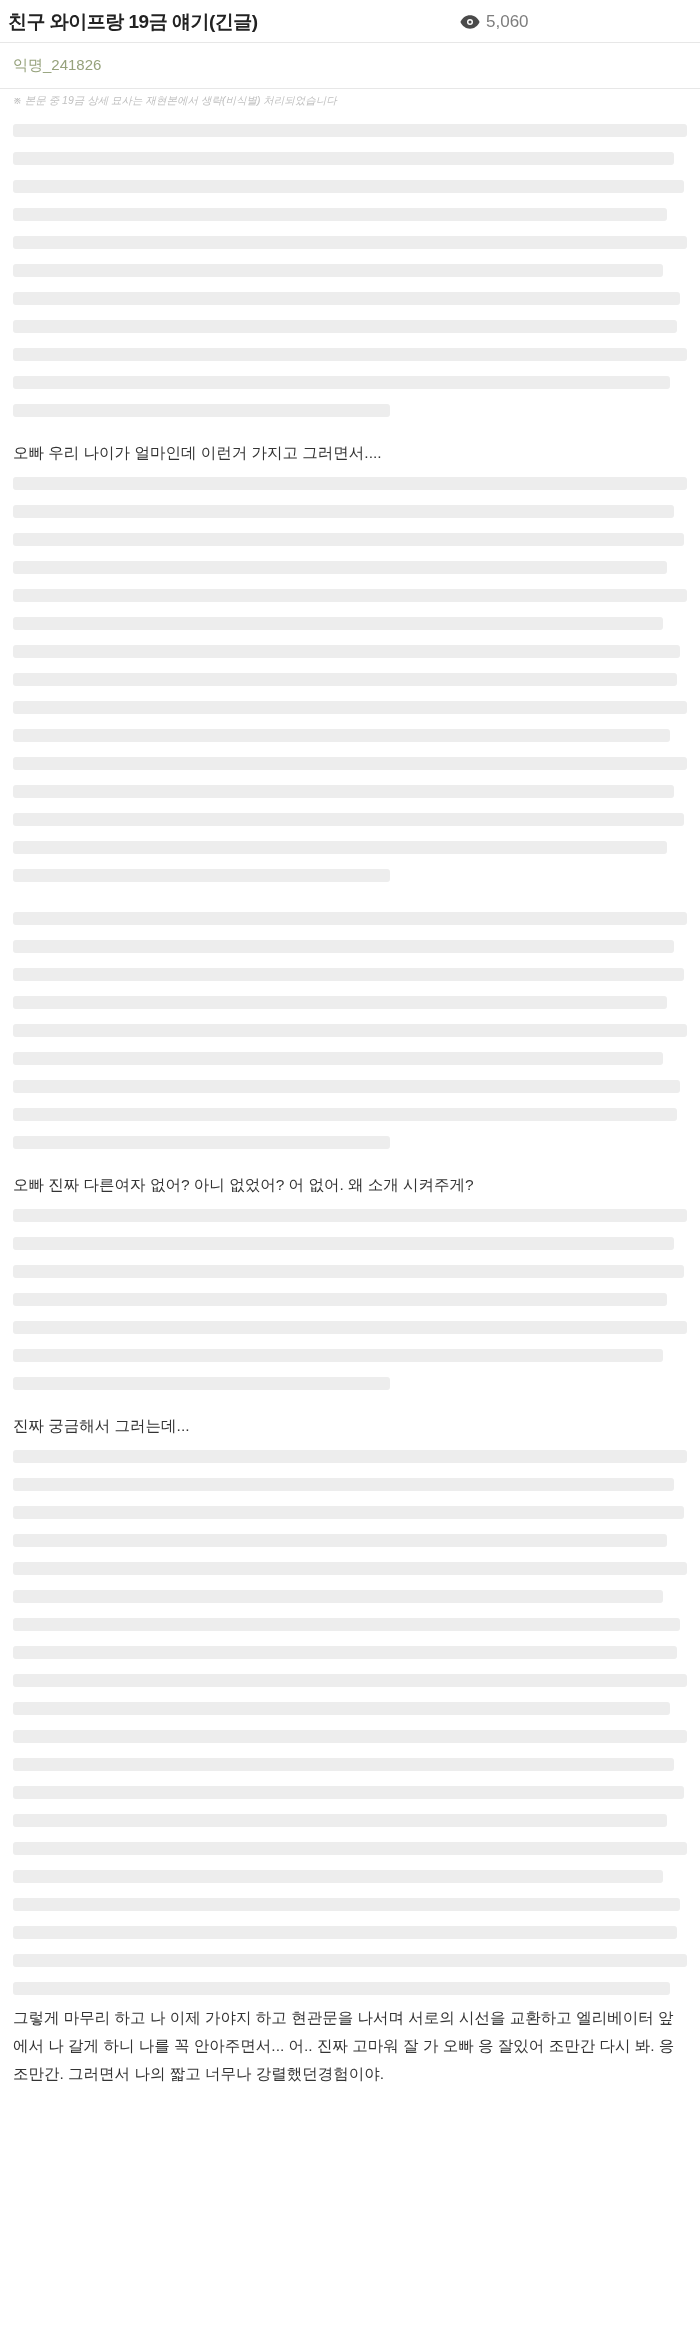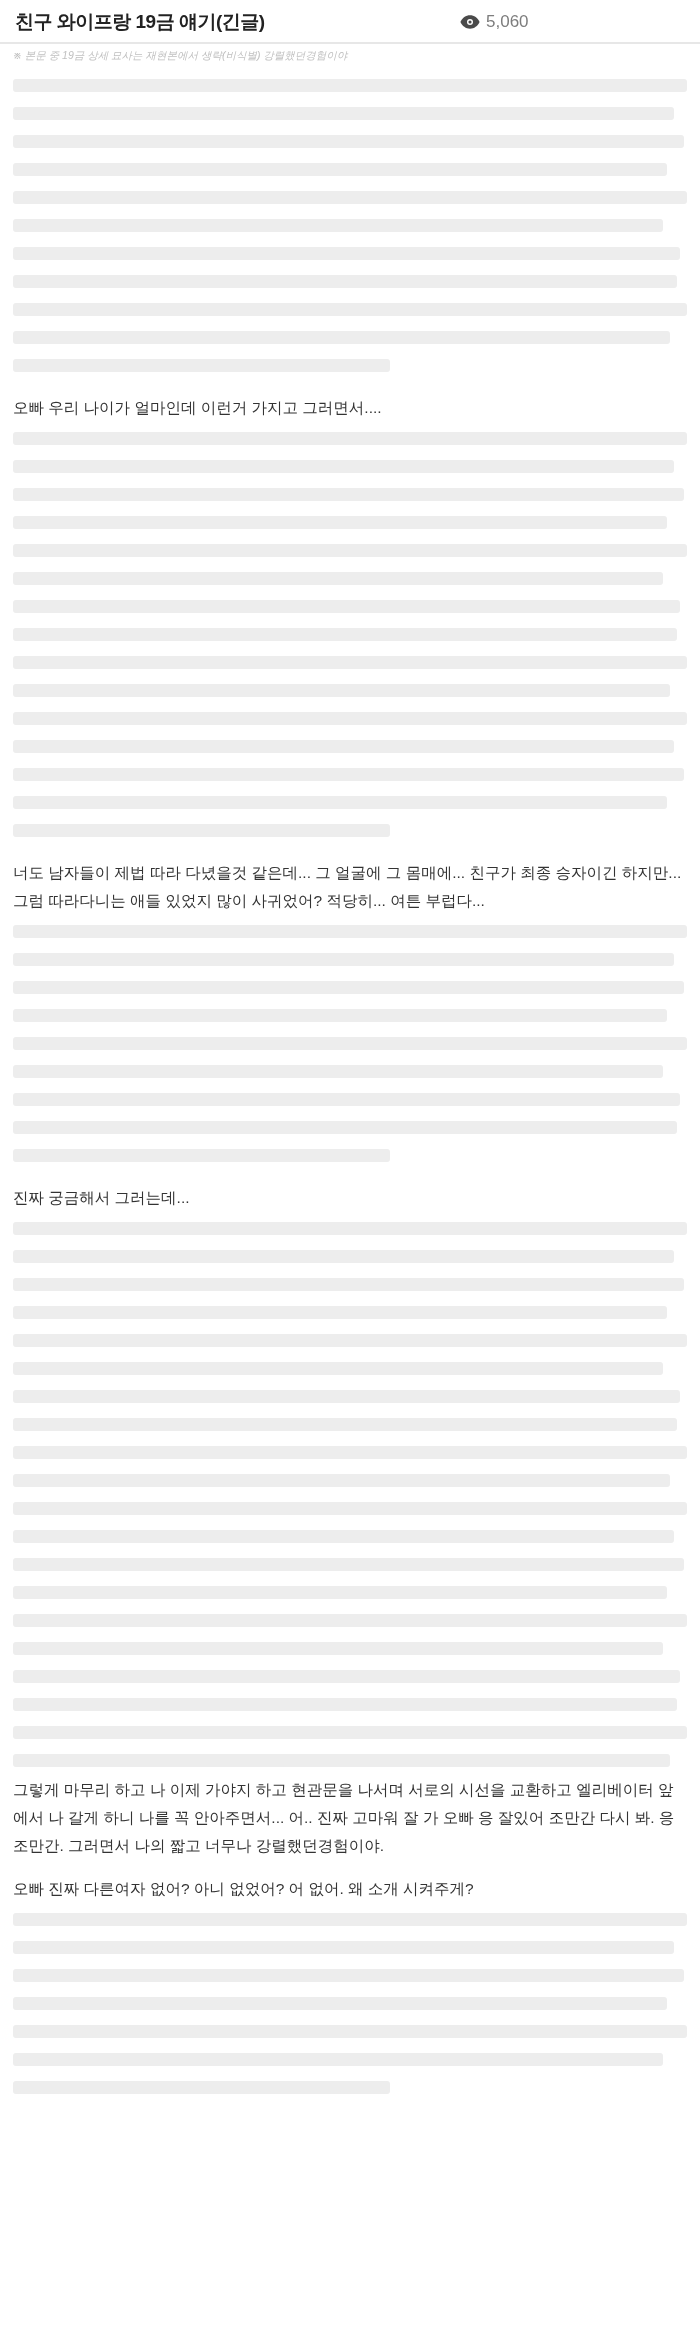--- a/index.html
+++ b/index.html
@@ -1,21 +1,21 @@
 <!DOCTYPE html>
 <html><head>
 <meta charset="utf-8">
 <style>
   html, body { margin:0; padding:0; background:#ffffff; }
   .page {
     width:700px; height:2348px; margin:0 auto; position:relative;
     box-sizing:border-box; overflow:hidden; background:#fff;
     font-family:"Liberation Sans","DejaVu Sans",sans-serif;
   }
-  .header-row { position:relative; padding:9px 15px 7px; }
+  .header-row { position:relative; padding:9px 8px 7px; }
   .post-title {
     font-size:19px; font-weight:bold; color:#222222; letter-spacing:-0.5px;
     display:inline-block; max-width:440px;
   }
   .views {
     position:absolute; left:460px; top:12px;
     display:flex; align-items:center; gap:6px;
     color:#7d7d7d; font-size:17px;
   }
   .views svg { display:block; }
@@ -46,24 +46,27 @@
         <path d="M12 0C7 0 2.7 3.1 0.5 8 2.7 12.9 7 16 12 16s9.3-3.1 11.5-8C21.3 3.1 17 0 12 0z" fill="#4a4a4a"></path>
         <circle cx="12" cy="8" r="3.6" fill="#ffffff"></circle>
         <circle cx="12" cy="8" r="1.9" fill="#4a4a4a"></circle>
       </svg>
       <span>5,060</span>
     </span>
   </div>
 
   <hr class="divider">
 
+  <div class="author-row">
+    <span class="author-name">익명_241826</span>
+  </div>
 
   <hr class="divider">
 
-  <div class="redaction-notice">※ 본문 중 19금 상세 묘사는 재현본에서 생략(비식별) 강렬했던경험이야</div>
+  <div class="redaction-notice">※ 본문 중 19금 상세 묘사는 재현본에서 생략(비식별) 처리되었습니다</div>
 
   <div class="post-body" id="post-body">
 
     <div class="para">
       <div class="redacted-block">
           <div class="r-line">
             <span class="r-bar" style="width: 100%;"></span>
           </div>
           <div class="r-line">
             <span class="r-bar" style="width: 98%;"></span>
@@ -145,45 +148,72 @@
             <span class="r-bar" style="width: 97%;"></span>
           </div>
           <div class="r-line">
             <span class="r-bar" style="width: 56%;"></span>
           </div>
         </div>
       
     </div>
 
     <div class="para">
-      <span class="lead">너도 남자들이 제법 따라 다녔을것 같은데... 그 얼굴에 그 몸매에... 친구가 최종 승자이긴 하지만... 그럼 따라다니는 애들 있었지 많이 사귀었어? 적당히... 여튼 부럽다...</span>
-      <div class="redacted-block">
-          <div class="r-line">
-            <span class="r-bar" style="width: 100%;"></span>
-          </div>
-          <div class="r-line">
-            <span class="r-bar" style="width: 98%;"></span>
-          </div>
-          <div class="r-line">
-            <span class="r-bar" style="width: 99.5%;"></span>
-          </div>
-          <div class="r-line">
-            <span class="r-bar" style="width: 97%;"></span>
-          </div>
-          <div class="r-line">
-            <span class="r-bar" style="width: 100%;"></span>
-          </div>
-          <div class="r-line">
-            <span class="r-bar" style="width: 96.5%;"></span>
-          </div>
-          <div class="r-line">
-            <span class="r-bar" style="width: 99%;"></span>
-          </div>
-          <div class="r-line">
-            <span class="r-bar" style="width: 98.5%;"></span>
+      <div class="redacted-block">
+          <div class="r-line">
+            <span class="r-bar" style="width: 100%;"></span>
+          </div>
+          <div class="r-line">
+            <span class="r-bar" style="width: 98%;"></span>
+          </div>
+          <div class="r-line">
+            <span class="r-bar" style="width: 99.5%;"></span>
+          </div>
+          <div class="r-line">
+            <span class="r-bar" style="width: 97%;"></span>
+          </div>
+          <div class="r-line">
+            <span class="r-bar" style="width: 100%;"></span>
+          </div>
+          <div class="r-line">
+            <span class="r-bar" style="width: 96.5%;"></span>
+          </div>
+          <div class="r-line">
+            <span class="r-bar" style="width: 99%;"></span>
+          </div>
+          <div class="r-line">
+            <span class="r-bar" style="width: 98.5%;"></span>
+          </div>
+          <div class="r-line">
+            <span class="r-bar" style="width: 56%;"></span>
+          </div>
+        </div>
+      
+    </div>
+
+    <div class="para">
+      <span class="lead">오빠 진짜 다른여자 없어? 아니 없었어? 어 없어. 왜 소개 시켜주게?</span>
+      <div class="redacted-block">
+          <div class="r-line">
+            <span class="r-bar" style="width: 100%;"></span>
+          </div>
+          <div class="r-line">
+            <span class="r-bar" style="width: 98%;"></span>
+          </div>
+          <div class="r-line">
+            <span class="r-bar" style="width: 99.5%;"></span>
+          </div>
+          <div class="r-line">
+            <span class="r-bar" style="width: 97%;"></span>
+          </div>
+          <div class="r-line">
+            <span class="r-bar" style="width: 100%;"></span>
+          </div>
+          <div class="r-line">
+            <span class="r-bar" style="width: 96.5%;"></span>
           </div>
           <div class="r-line">
             <span class="r-bar" style="width: 56%;"></span>
           </div>
         </div>
       
     </div>
 
     <div class="para">
       <span class="lead">진짜 궁금해서 그러는데...</span>
@@ -244,43 +274,15 @@
           </div>
           <div class="r-line">
             <span class="r-bar" style="width: 100%;"></span>
           </div>
           <div class="r-line">
             <span class="r-bar" style="width: 97.5%;"></span>
           </div>
         </div>
       <span class="tail">그렇게 마무리 하고 나 이제 가야지 하고 현관문을 나서며 서로의 시선을 교환하고 엘리베이터 앞에서 나 갈게 하니 나를 꼭 안아주면서... 어.. 진짜 고마워 잘 가 오빠 응 잘있어 조만간 다시 봐. 응 조만간. 그러면서 나의 짧고 너무나 강렬했던경험이야.</span>
     </div>
-
-    <div class="para">
-      <span class="lead">오빠 진짜 다른여자 없어? 아니 없었어? 어 없어. 왜 소개 시켜주게?</span>
-      <div class="redacted-block">
-          <div class="r-line">
-            <span class="r-bar" style="width: 100%;"></span>
-          </div>
-          <div class="r-line">
-            <span class="r-bar" style="width: 98%;"></span>
-          </div>
-          <div class="r-line">
-            <span class="r-bar" style="width: 99.5%;"></span>
-          </div>
-          <div class="r-line">
-            <span class="r-bar" style="width: 97%;"></span>
-          </div>
-          <div class="r-line">
-            <span class="r-bar" style="width: 100%;"></span>
-          </div>
-          <div class="r-line">
-            <span class="r-bar" style="width: 96.5%;"></span>
-          </div>
-          <div class="r-line">
-            <span class="r-bar" style="width: 56%;"></span>
-          </div>
-        </div>
-      
-    </div>
   </div>
 
 </div>
 
 </body></html>

